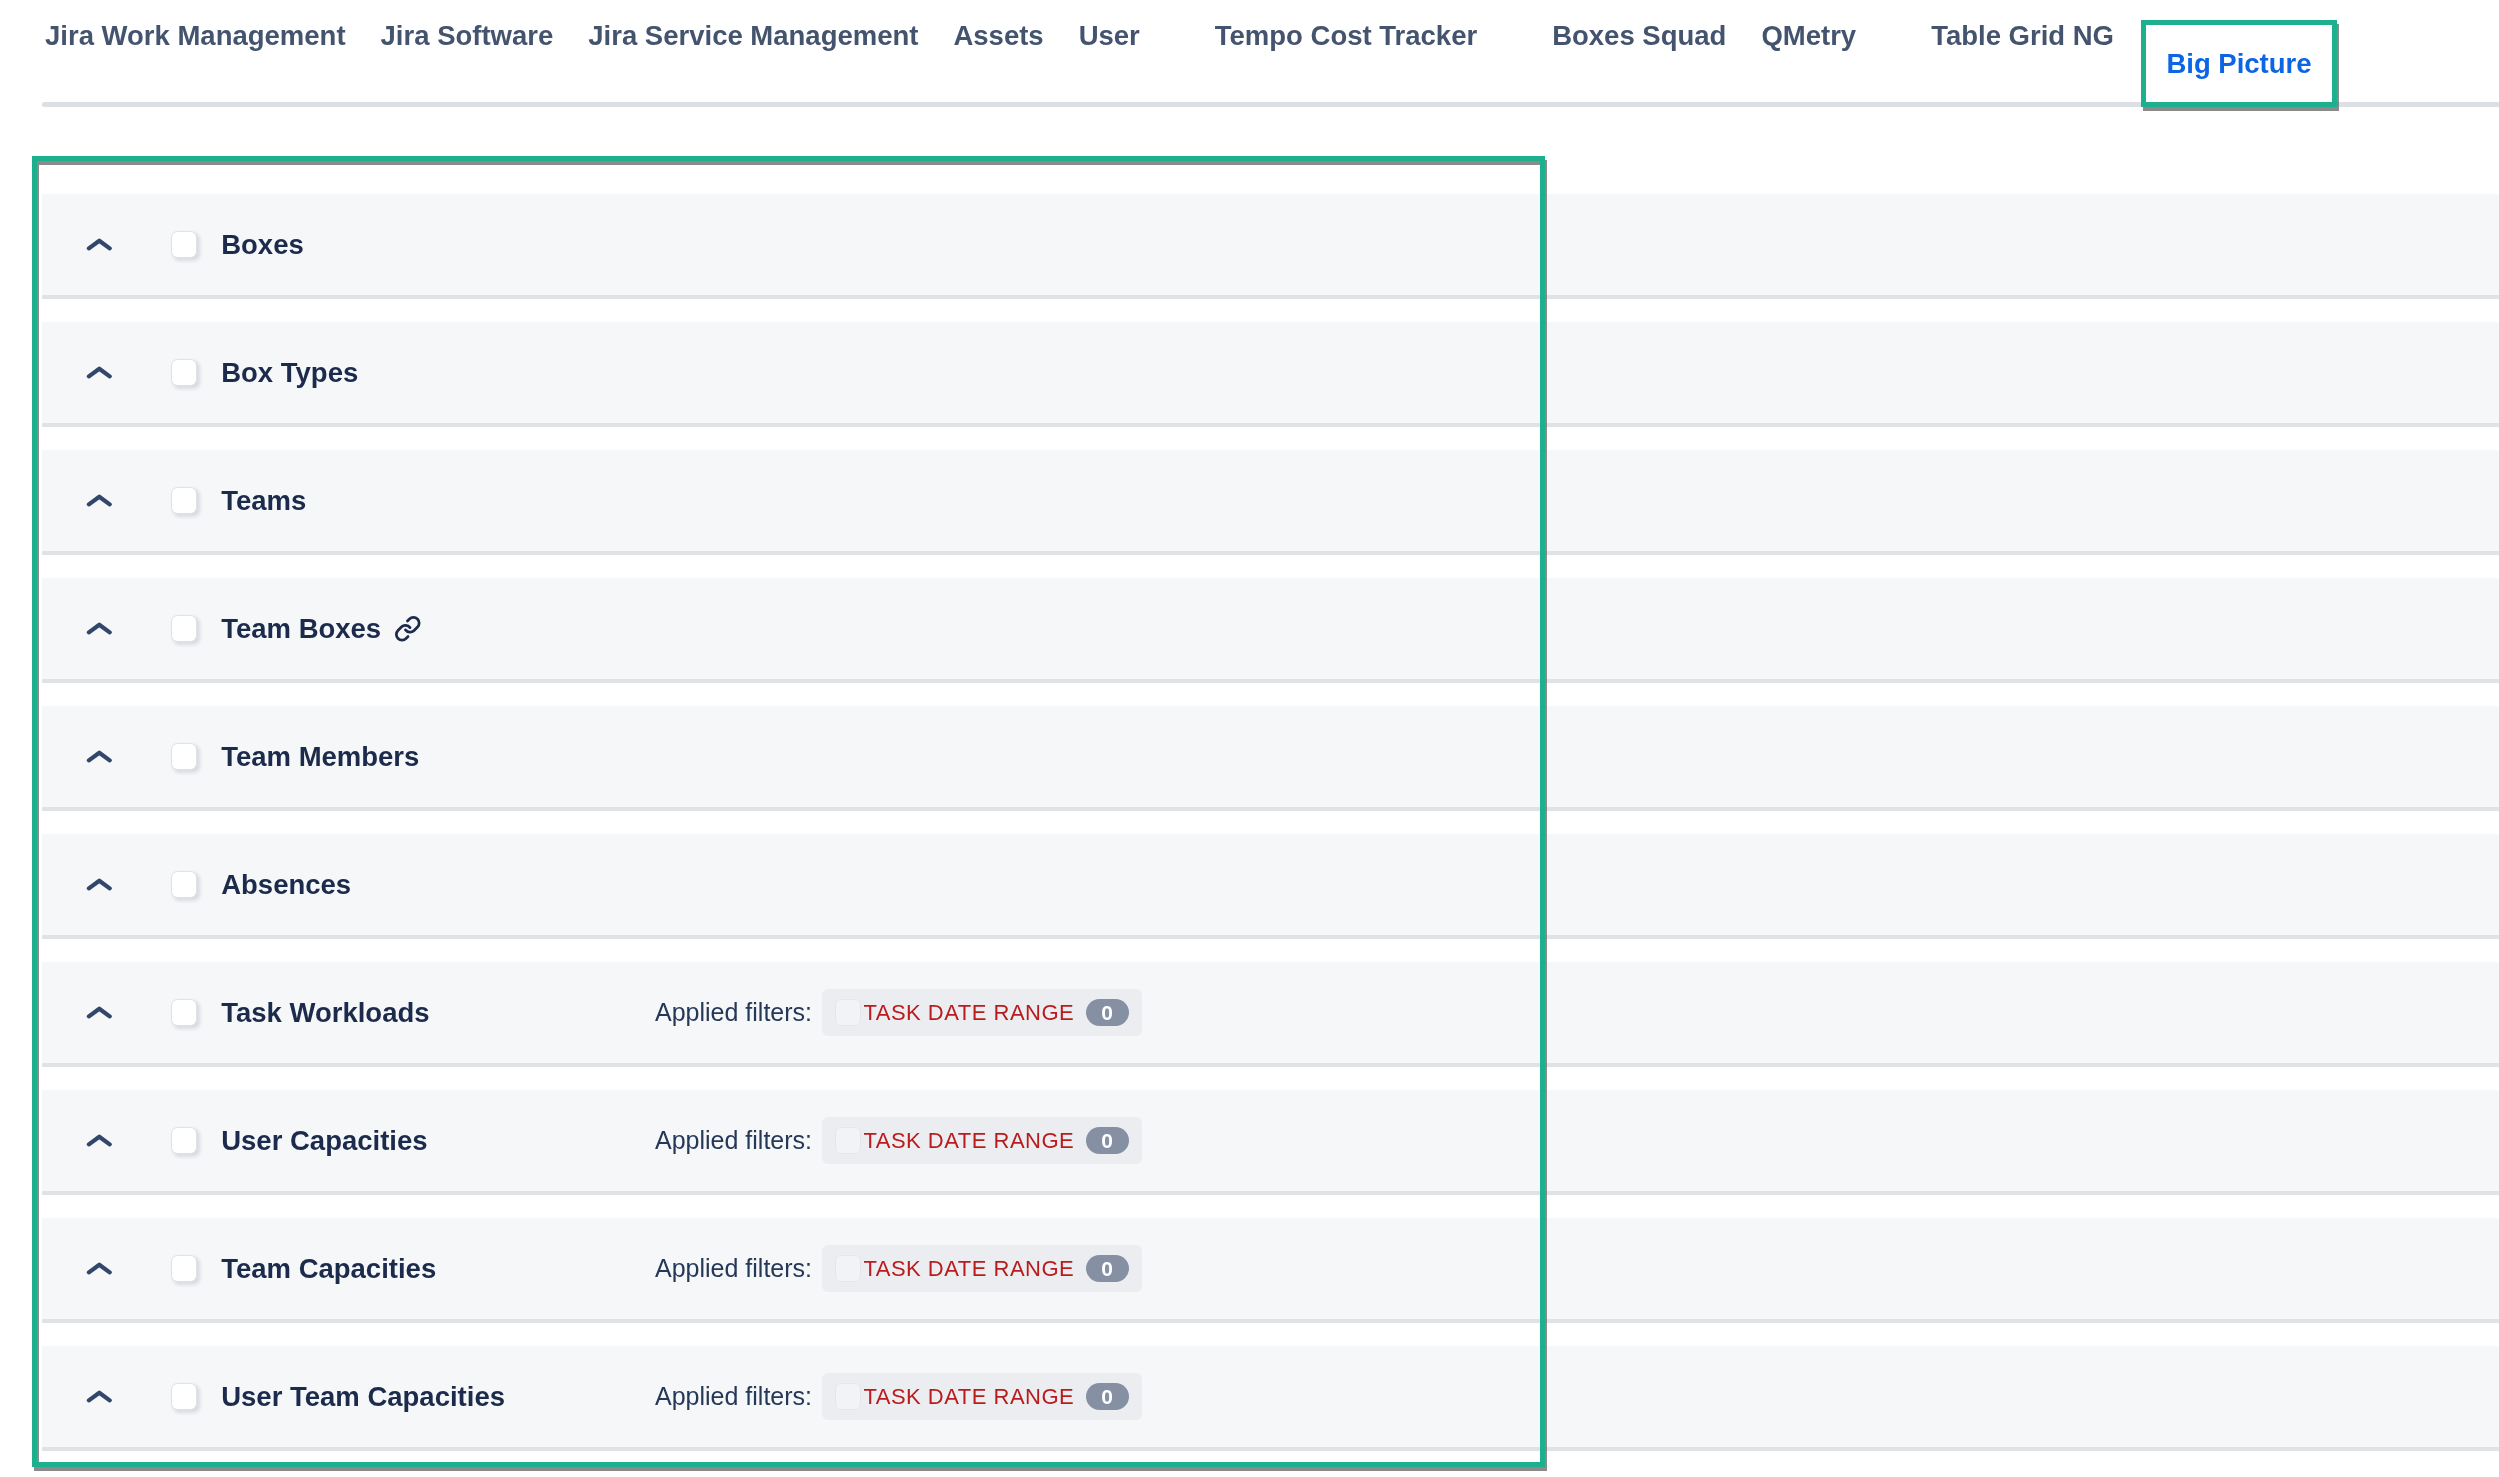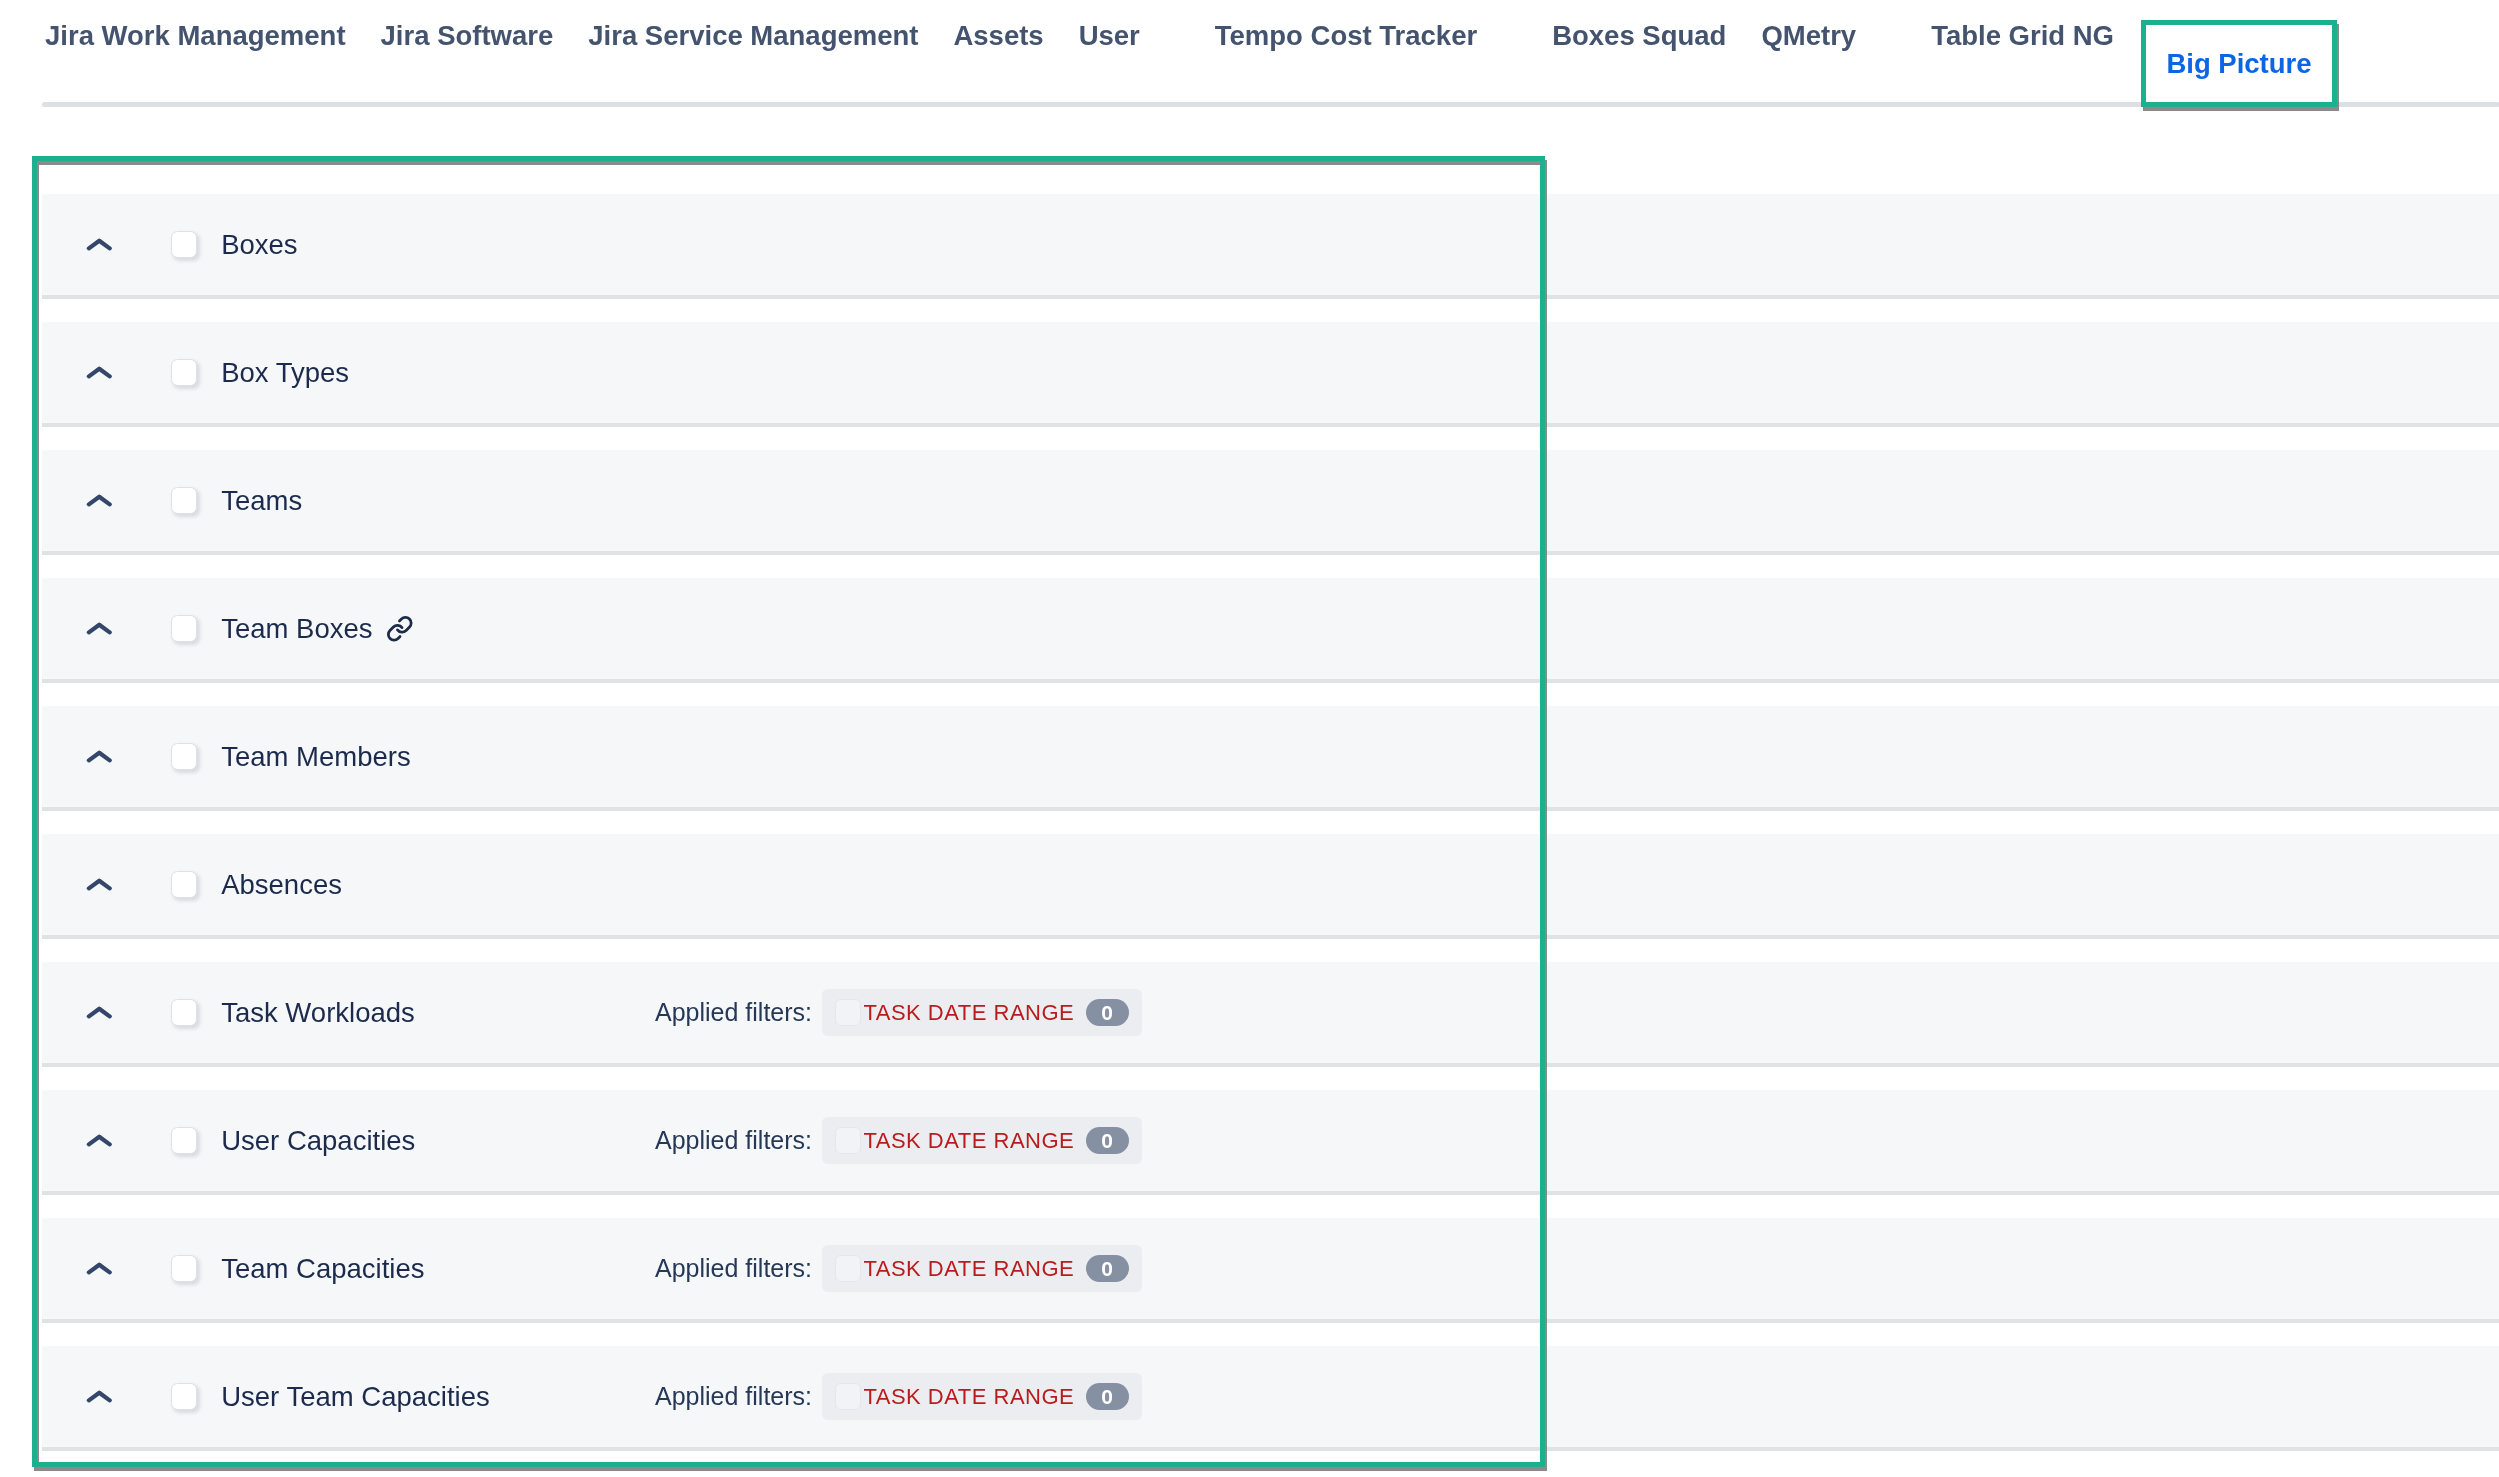--- a/index.html
+++ b/index.html
@@ -43,21 +43,21 @@
   .row{
     height:101px;background:#F6F7F9;border-bottom:4.7px solid #E0E2E6;
     margin-bottom:23px;display:flex;align-items:center;position:relative;
   }
   .chev{margin-left:44px;width:26.6px;height:14.2px;flex:0 0 auto;cursor:pointer;}
   .cb{
     margin-left:58px;width:26.6px;height:26.6px;box-sizing:border-box;
     background:#ffffff;border:1.9px solid #DFE1E6;border-radius:6.6px;
     box-shadow:2.8px 2.8px 3.8px rgba(150,155,170,0.3);flex:0 0 auto;cursor:pointer;
   }
-  .lbl{margin-left:24px;font-size:27.5px;font-weight:400;color:#1C2B4C;white-space:nowrap;}
+  .lbl{margin-left:24px;font-size:27.5px;font-weight:700;color:#1C2B4C;white-space:nowrap;}
   .linkicon{margin-left:13.3px;width:27.5px;height:27.5px;flex:0 0 auto;cursor:pointer;}
   .filters{position:absolute;left:613px;top:0;height:101px;display:flex;align-items:center;}
   .filters-label{font-size:25px;font-weight:400;color:#253858;white-space:nowrap;}
   .chip{
     margin-left:9.5px;height:47px;background:#ECEDF1;border-radius:5.7px;
     display:flex;align-items:center;padding:0 13.3px;cursor:pointer;
   }
   .chip-cb{
     width:26.6px;height:26.6px;box-sizing:border-box;background:#F2F3F6;
     border:1.9px solid #E4E6EB;border-radius:5.7px;flex:0 0 auto;

